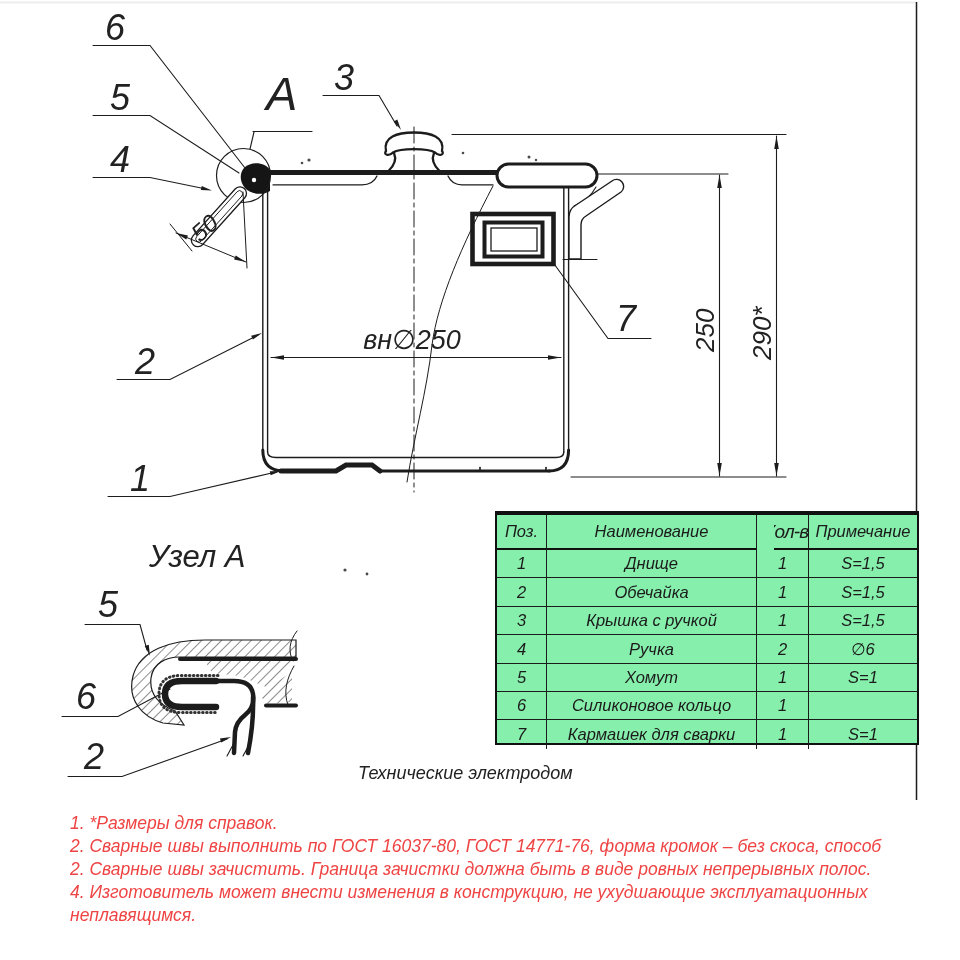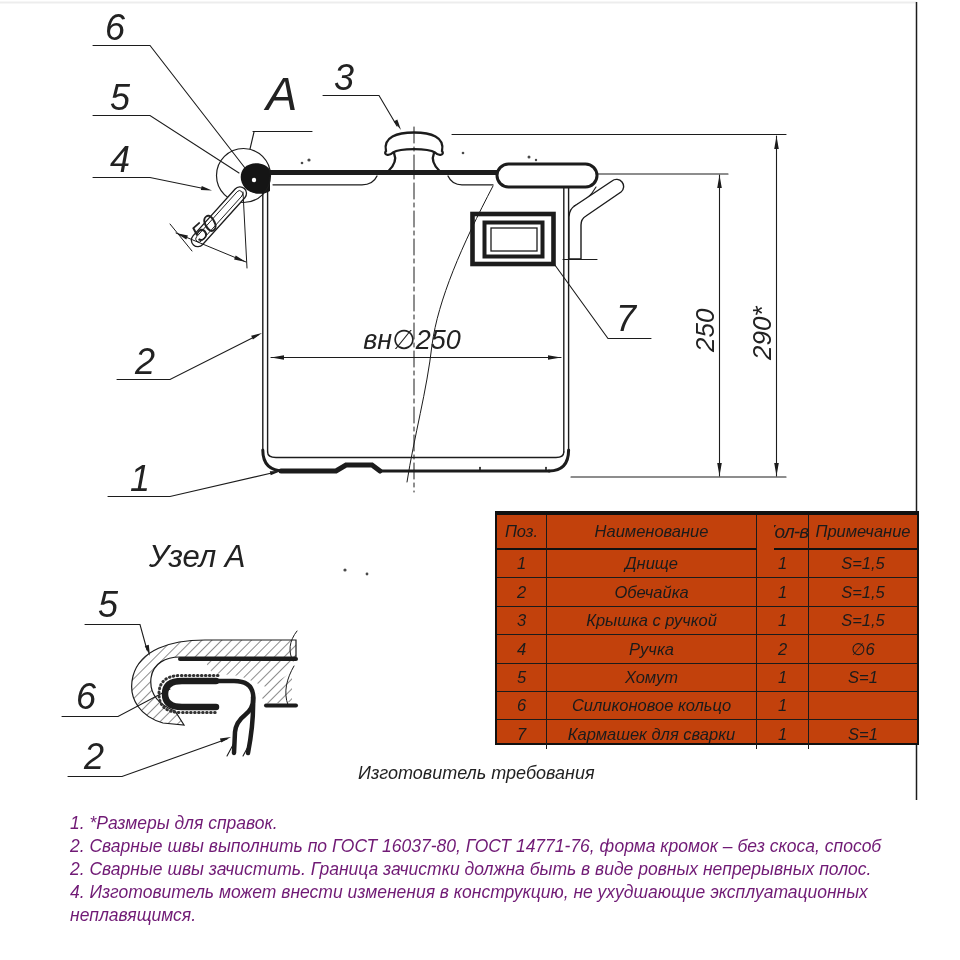--- a/index.html
+++ b/index.html
@@ -3,32 +3,32 @@
 <meta charset="utf-8">
 <style>
   html,body{margin:0;padding:0;background:#fff;}
   #sheet{position:relative;width:960px;height:960px;background:#ffffff;overflow:hidden;
          font-family:"Liberation Sans","DejaVu Sans",sans-serif;color:#1c1c1c;}
   #linework{position:absolute;left:0;top:0;}
   
   #parts-table{position:absolute;left:495px;top:511px;width:424px;height:234px;
     display:grid;grid-template-columns:50px 210px 52px 108px;
     grid-template-rows:35px repeat(7,28.4px);
-    border:2.6px solid #111;border-top-width:4px;background:#c2410c;box-sizing:border-box;}
+    border:2.6px solid #111;border-top-width:4px;background:#86efac;box-sizing:border-box;}
   #parts-table .c{display:flex;align-items:center;justify-content:center;
     font-style:italic;font-size:16.5px;line-height:1;color:#1b1b1b;
     border-right:1.4px solid #1b1b1b;border-bottom:1.4px solid #1b1b1b;overflow:hidden;white-space:nowrap;}
   #parts-table .c:nth-child(4n){border-right:none;}
   #parts-table .hd{border-bottom:2.4px solid #111;}
   #parts-table .c.qtyh{font-size:19px;letter-spacing:-0.8px;margin-left:17px;}
   #parts-table .c:nth-last-child(-n+4){border-bottom:none;}
   
   #tech-title{position:absolute;left:358px;top:763px;font-style:italic;font-size:18px;color:#222;}
   #tech-lines{position:absolute;left:70px;top:812px;width:845px;font-style:italic;
-    font-size:17.5px;color:#701a75;}
+    font-size:17.5px;color:#ef4444;}
   #tech-lines .tl{height:23px;line-height:23px;white-space:nowrap;}
   .dtxt{font-style:italic;fill:#222;}
 </style>
 </head>
 <body>
 
 <div id="sheet">
 
 <svg id="linework" width="960" height="960" viewBox="0 0 960 960">
   <defs>
@@ -236,21 +236,21 @@
   <div class="c">Силиконовое кольцо</div>
   <div class="c">1</div>
   <div class="c"></div>
 
   <div class="c">7</div>
   <div class="c">Кармашек для сварки</div>
   <div class="c">1</div>
   <div class="c">S=1</div>
 </div>
 
-<div id="tech-title">Изготовитель требования</div>
+<div id="tech-title">Технические электродом</div>
 <div id="tech-lines">
   <div class="tl">1.  *Размеры для справок.</div>
   <div class="tl">2. Сварные швы выполнить по ГОСТ 16037-80, ГОСТ 14771-76, форма кромок – без скоса, способ</div>
   <div class="tl">2. Сварные швы зачистить. Граница зачистки должна быть в виде ровных непрерывных полос.</div>
   <div class="tl">4. Изготовитель может внести изменения в конструкцию, не ухудшающие эксплуатационных</div>
   <div class="tl">неплавящимся.</div>
 </div>
 
 </div>
 

